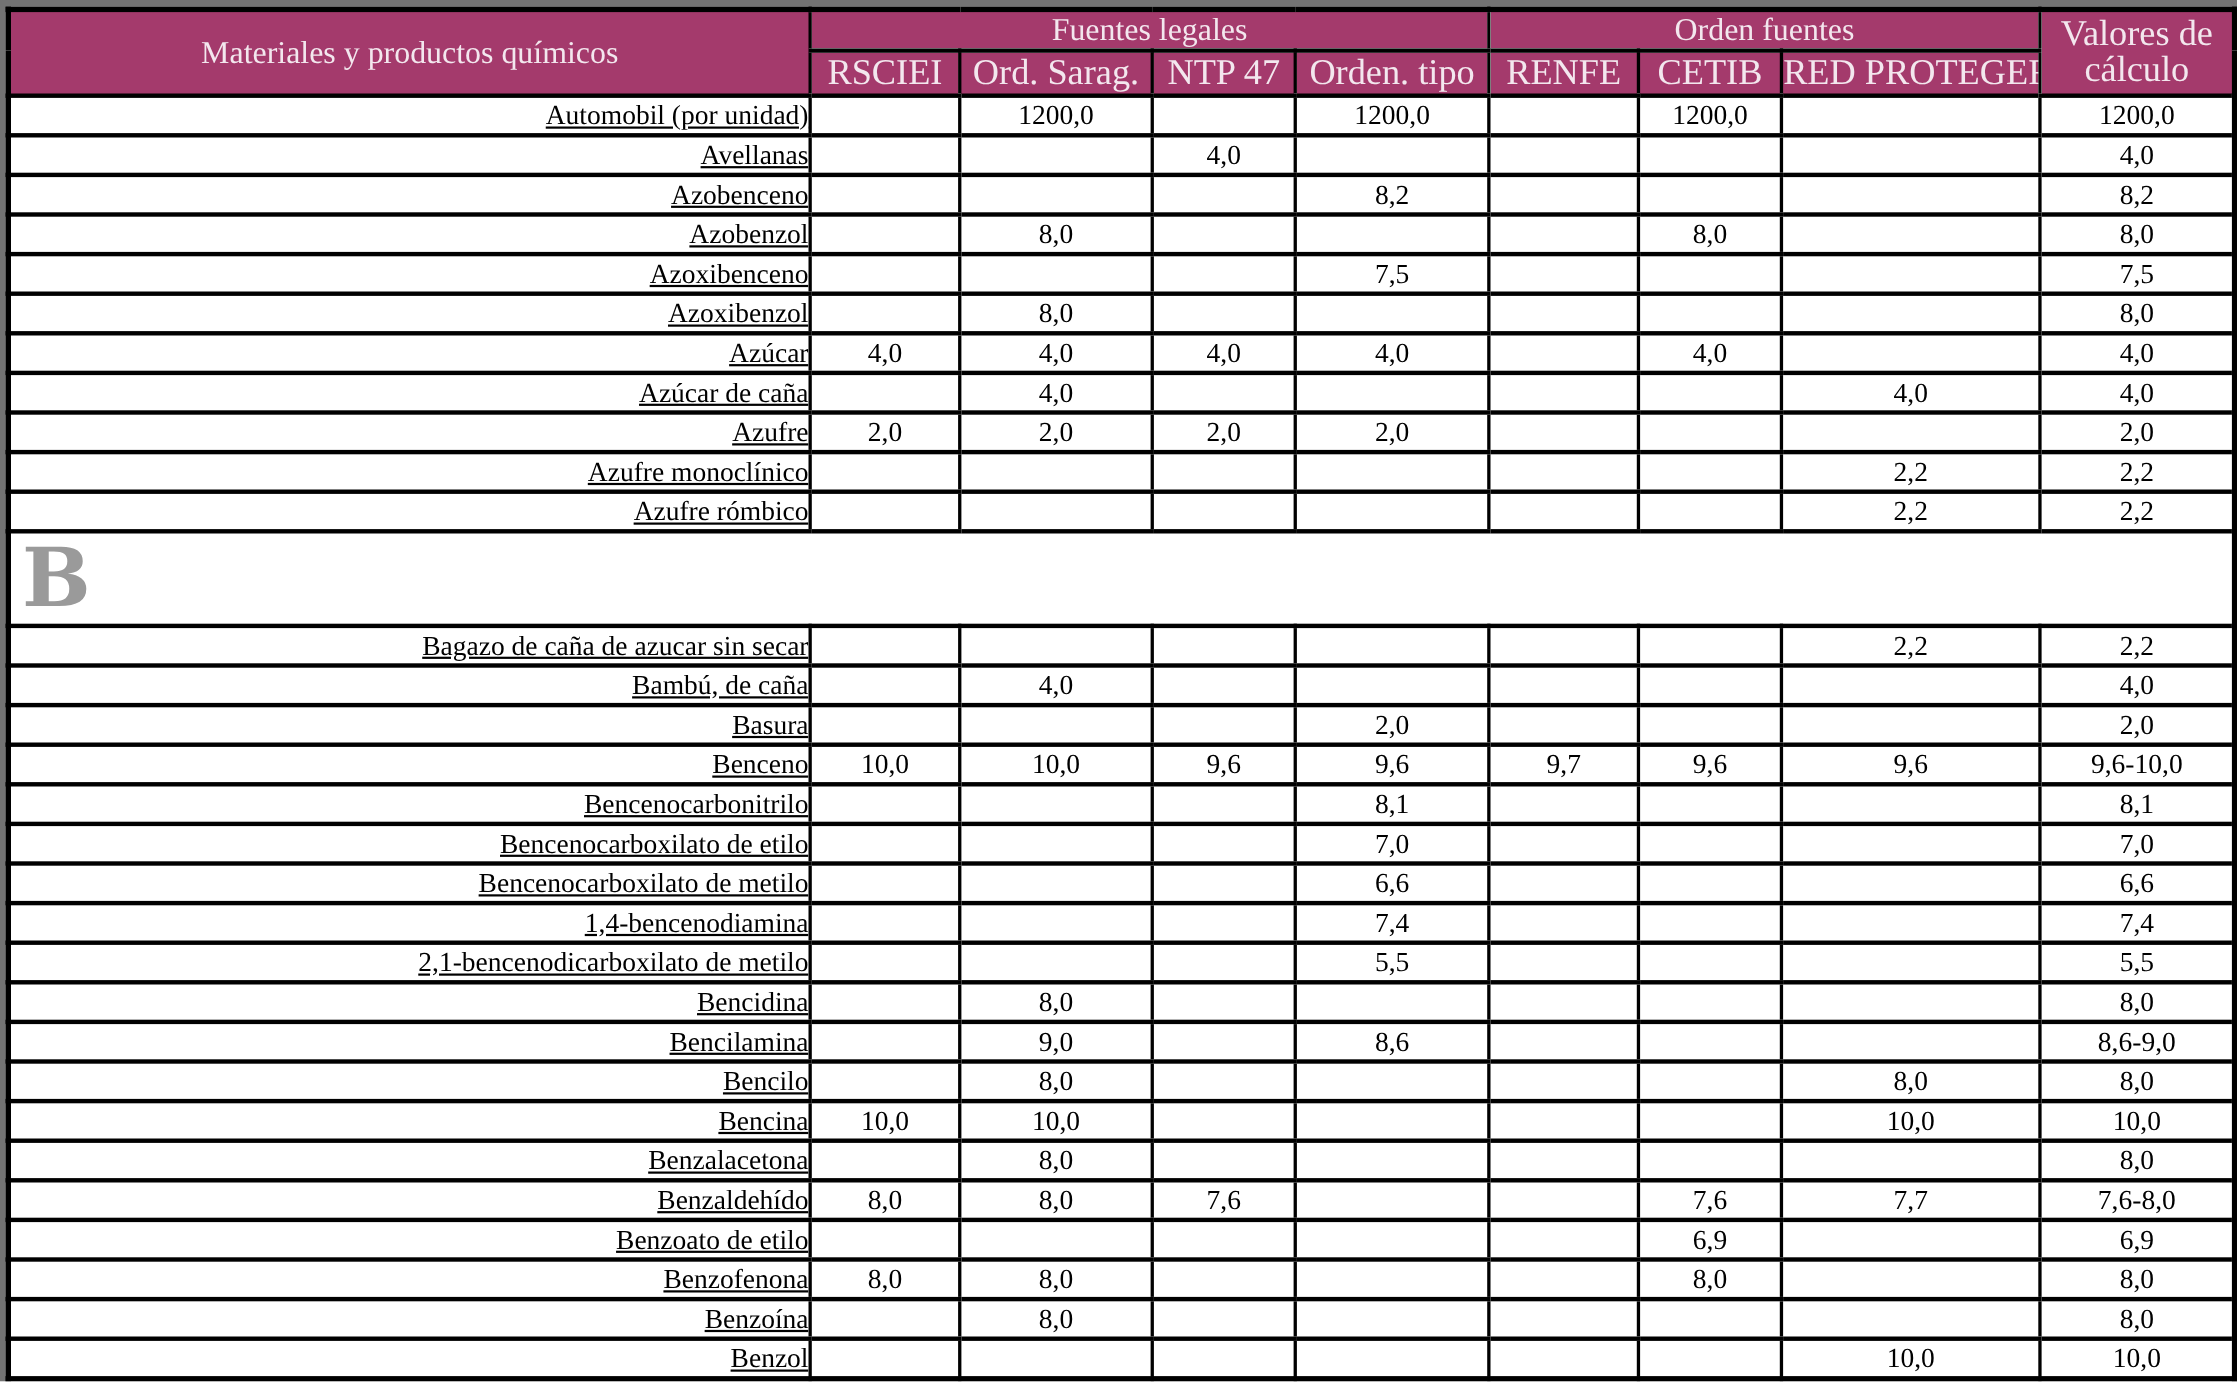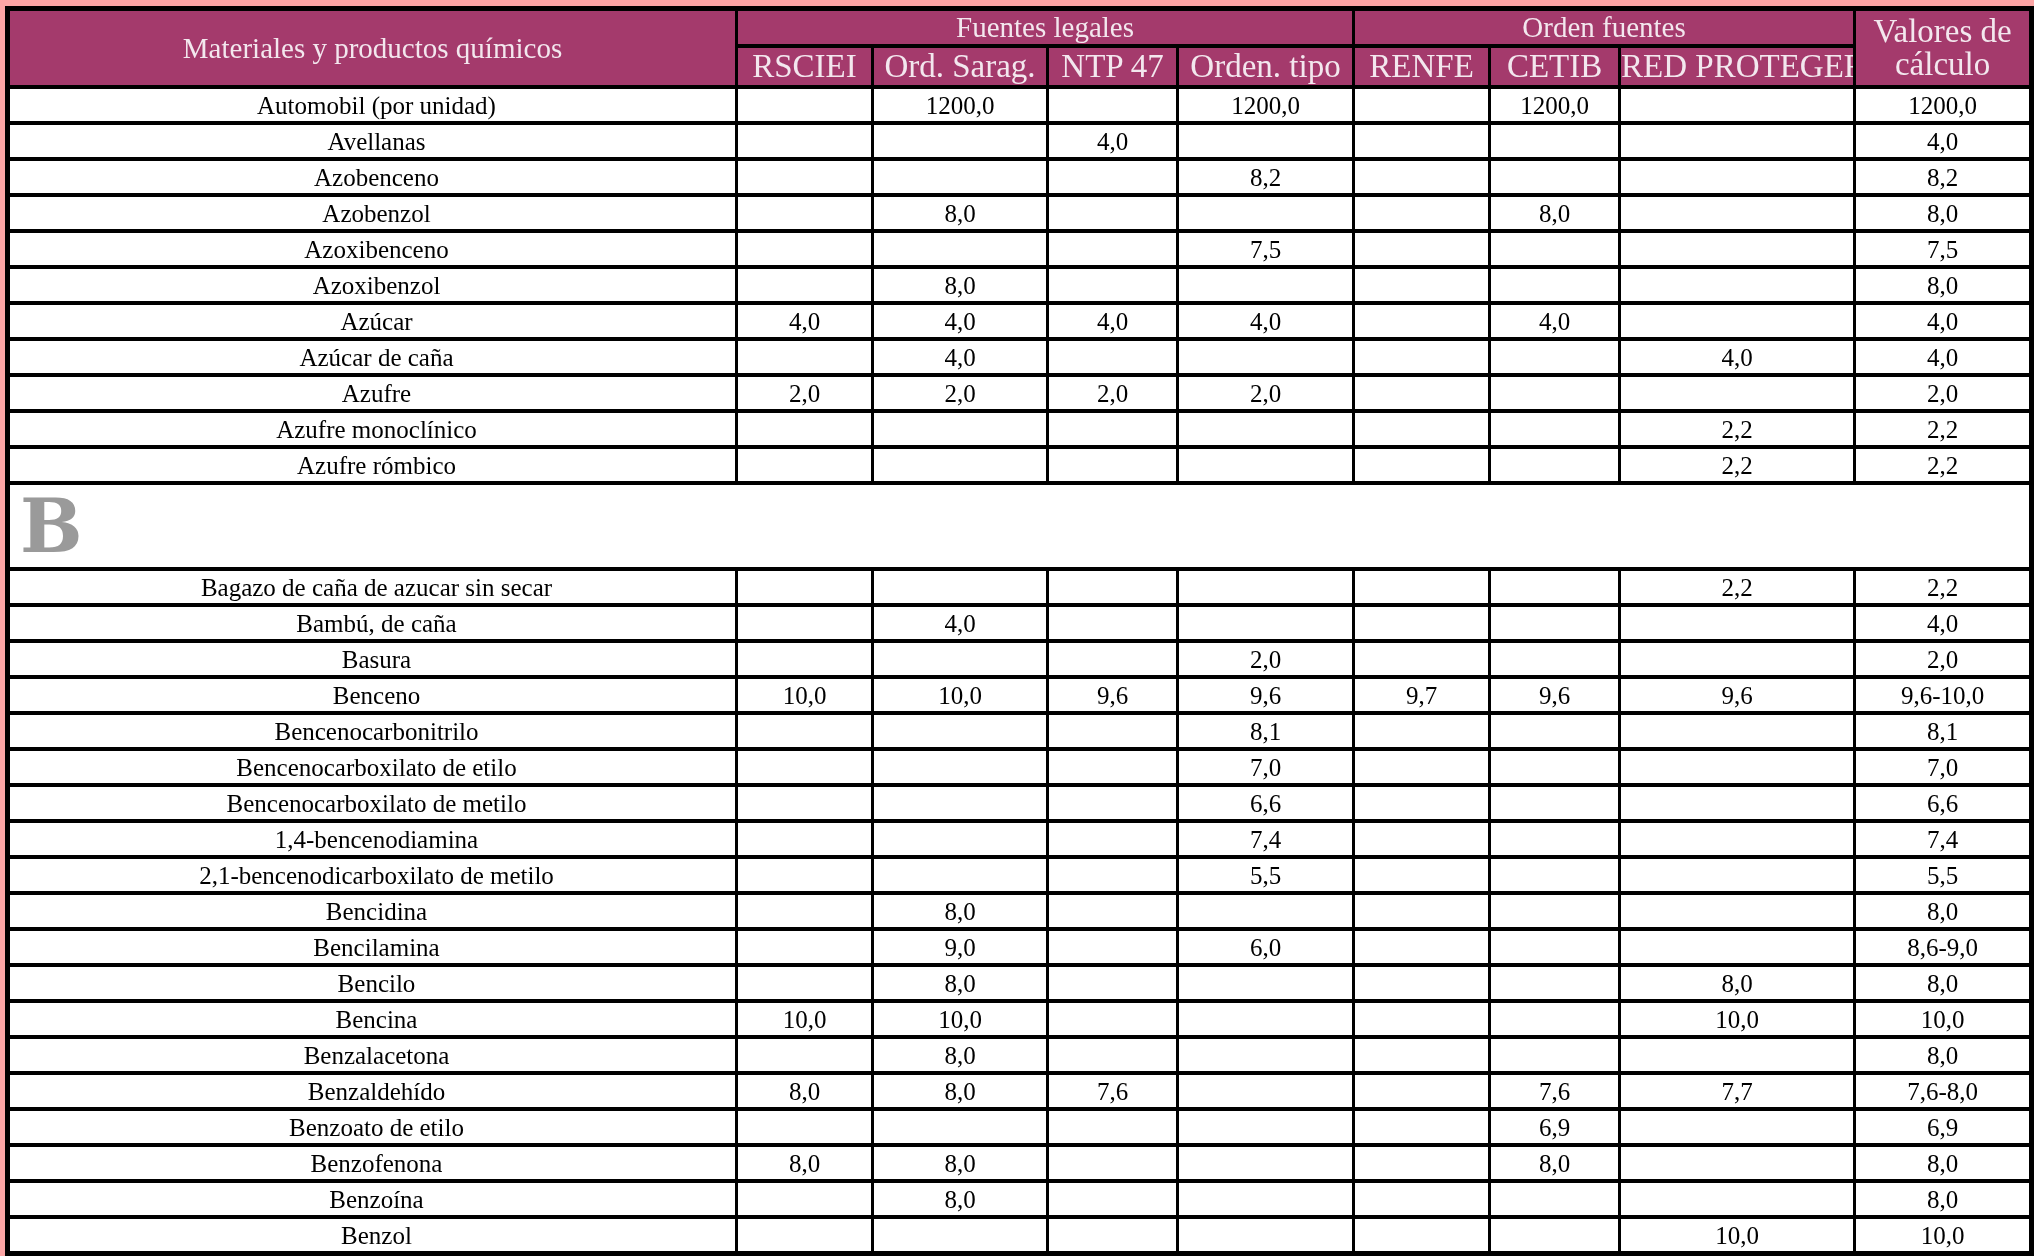--- a/index.html
+++ b/index.html
@@ -1,20 +1,20 @@
 <!DOCTYPE html>
 <html><head>
 <meta charset="utf-8">
 <style>
   html, body { margin: 0; padding: 0; background: #ffffff; }
   .page {
     position: relative;
     width: 2034px;
     height: 1256px;
-    background: #fca5a5;
+    background: #737373;
     font-family: "Liberation Serif", serif;
     color: #000000;
     overflow: hidden;
   }
   table.data-table {
     position: absolute;
     left: 5px;
     top: 6px;
     width: 2024px;
     border-collapse: collapse;
@@ -35,21 +35,21 @@
     background: #a43a6c;
     color: #f3e7ee;
     font-weight: normal;
     text-align: center;
   }
   .th-main { font-size: 29px; height: 64px; }
   .th-group { font-size: 29px; height: 27px; margin-top: 45px; }
   .th-sub { font-size: 33px; height: 33px; }
   .th-calc { font-size: 33px; white-space: normal; line-height: 33px; padding: 0 14px; }
   tbody td { height: 32px; line-height: 31px; font-size: 25px; }
-  td.name-cell { text-align: center; padding-left: 8px; }
+  td.name-cell { text-align: right; padding-left: 8px; text-decoration: underline; }
   td.num-cell { text-align: center; }
   td.section-cell {
     height: 80px;
     font-family: "DejaVu Serif", serif;
     font-size: 74px;
     line-height: 82px;
     font-weight: bold;
     color: #9a9a9a;
     text-align: left;
     padding-left: 10px;
@@ -321,21 +321,21 @@
           <td class="num-cell"></td>
           <td class="num-cell"></td>
           <td class="num-cell"></td>
           <td class="num-cell">8,0</td>
         </tr>
         <tr>
           <td class="name-cell">Bencilamina</td>
           <td class="num-cell"></td>
           <td class="num-cell">9,0</td>
           <td class="num-cell"></td>
-          <td class="num-cell">6,0</td>
+          <td class="num-cell">8,6</td>
           <td class="num-cell"></td>
           <td class="num-cell"></td>
           <td class="num-cell"></td>
           <td class="num-cell">8,6-9,0</td>
         </tr>
         <tr>
           <td class="name-cell">Bencilo</td>
           <td class="num-cell"></td>
           <td class="num-cell">8,0</td>
           <td class="num-cell"></td>

